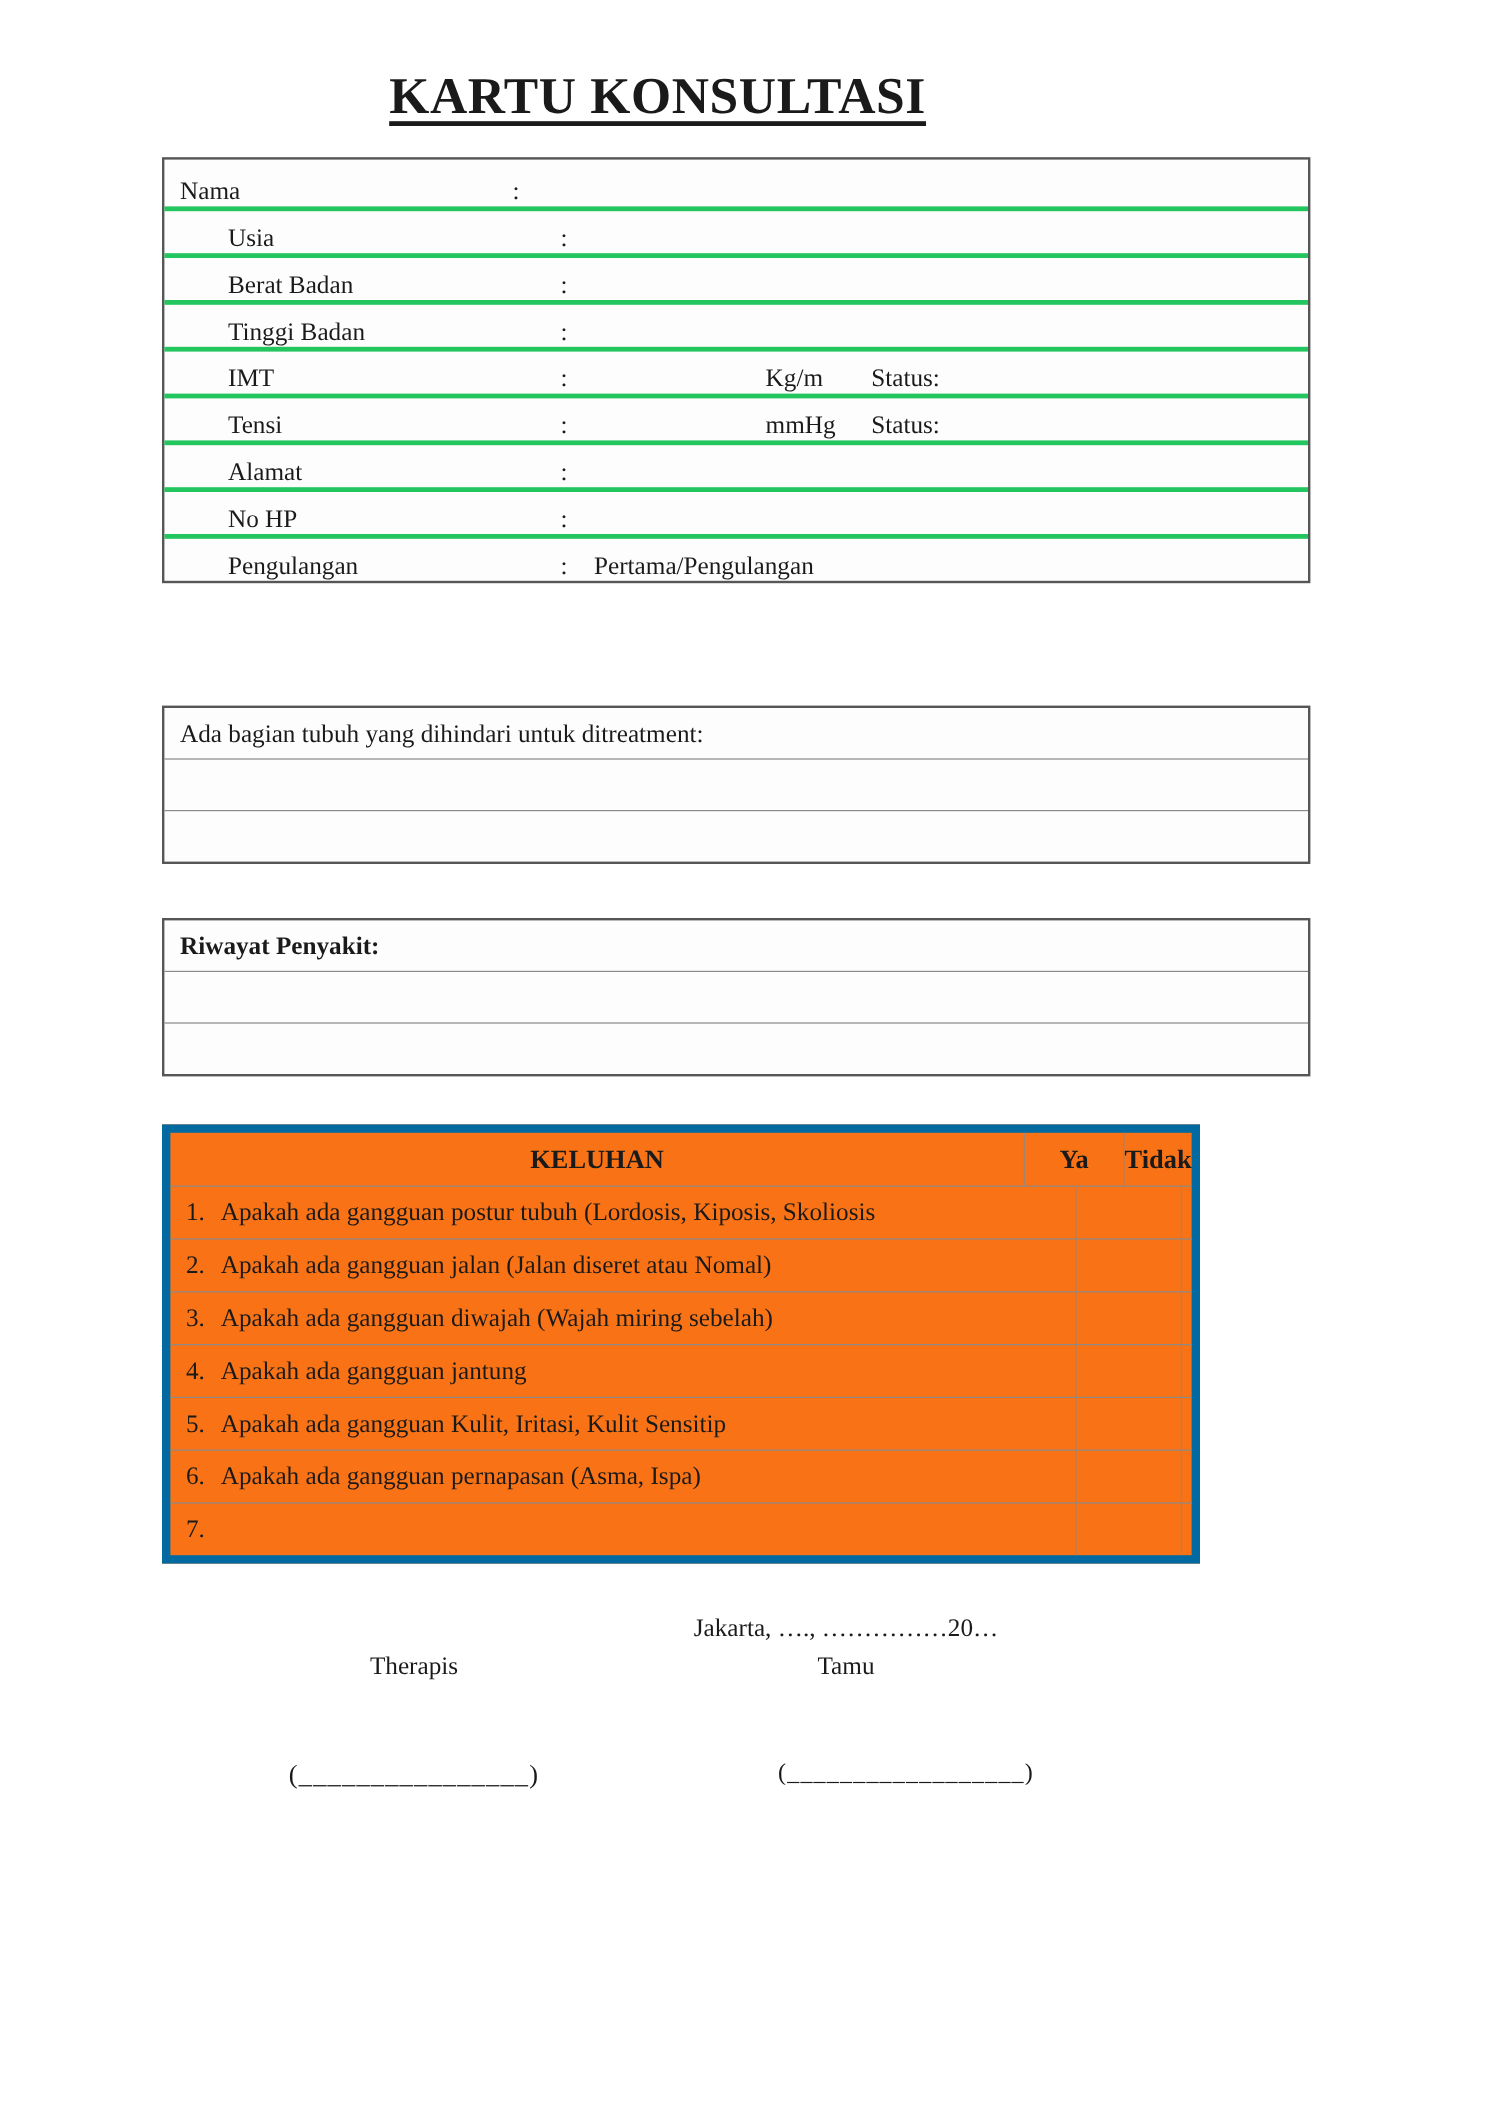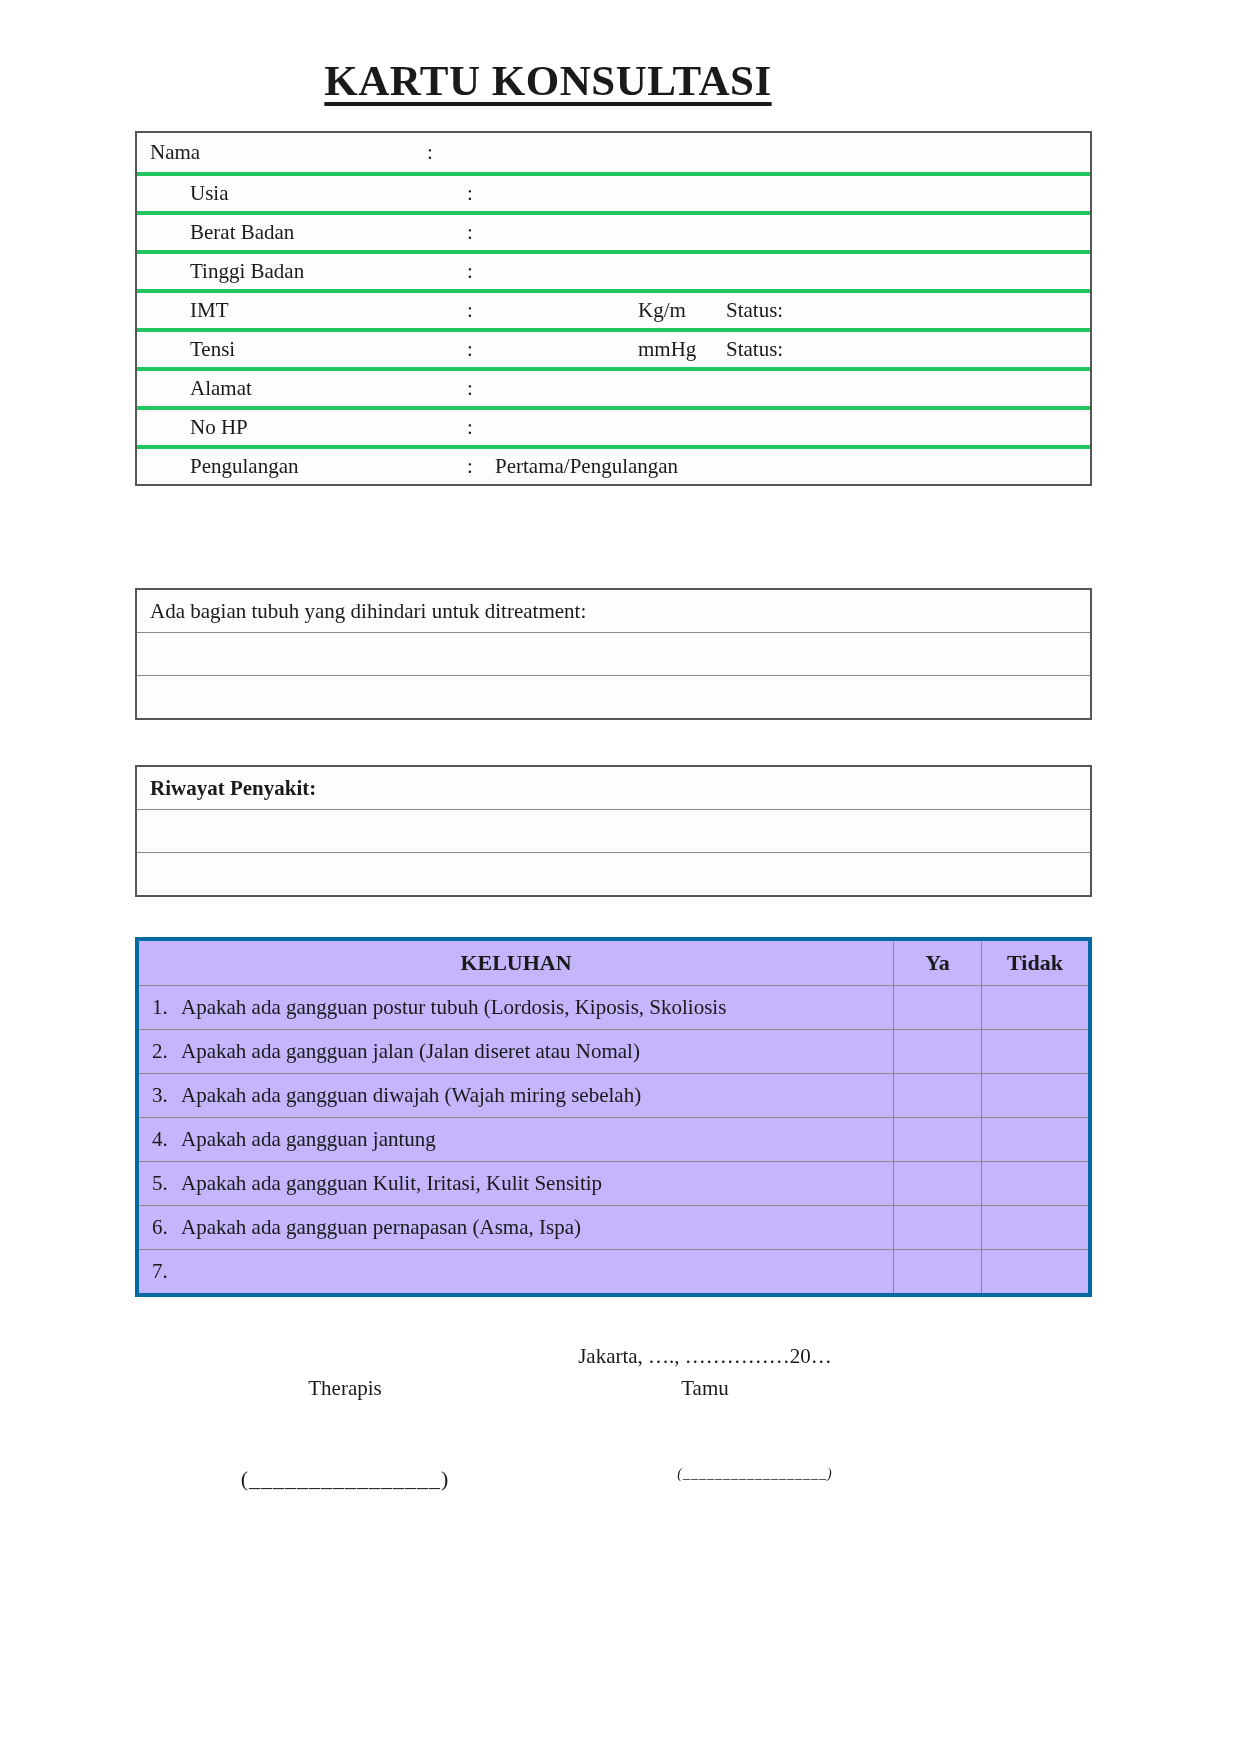--- a/index.html
+++ b/index.html
@@ -21,56 +21,56 @@
     text-decoration: underline;
     text-decoration-thickness: 4px;
     text-underline-offset: 7px;
   }
   
   .info-table {
     position: absolute; left: 135px; top: 131px; width: 957px;
     border: 2px solid #565656;
     background: #fdfdfd;
   }
-  .irow { display: flex; height: 39px; align-items: center; font-size: 21px; }
+  .irow { display: flex; height: 39px; align-items: flex-end; font-size: 21px; }
   .irow + .irow { border-top: 4px solid #22c55e; padding-left: 40px; }
   .irow .lbl { width: 290px; padding-left: 13px; }
   .irow .col { width: 20px; }
   .irow .value { margin-left: 8px; }
   .irow .unit { display: inline-block; width: 88px; margin-left: 143px; }
   
   .box {
     position: absolute; left: 135px; width: 957px;
     border: 2px solid #565656; background: #fdfdfd;
   }
   .box-avoid { top: 588px; }
   .box-history { top: 765px; font-weight: bold; }
   .box .hrow { height: 42px; display: flex; align-items: center; padding-left: 13px; font-size: 21px; }
   .box .erow { height: 43px; border-top: 1px solid #8a8a8a; }
   
   .ktable {
-    position: absolute; left: 135px; top: 937px; width: 957px;
-    border: 4px solid #0369a1; background: #c4b5fd;
+    position: absolute; left: 135px; top: 937px; width: 865px;
+    border: 7px solid #0369a1; background: #f97316;
   }
   .krow { display: flex; align-items: stretch; height: 44px; font-size: 21px; }
   .krow + .krow { border-top: 1px solid #8a8a8a; }
   .krow .qcell { width: 755px; border-right: 1px solid #8a8a8a; display: flex; align-items: center; padding-left: 13px; }
   .krow .yacell { width: 88px; border-right: 1px solid #8a8a8a; }
   .krow .nocell { flex: 1; }
   .krow.khead { height: 44px; font-weight: bold; font-size: 22px; }
   .krow.khead .qcell { justify-content: center; padding-left: 0; }
   .krow.khead .yacell, .krow.khead .nocell { display: flex; align-items: center; justify-content: center; }
   .qnum { display: inline-block; width: 29px; }
   
   .closing { position: absolute; left: 0; top: 0; width: 100%; font-size: 21px; }
   .date-line { position: absolute; left: 555px; top: 1344px; width: 300px; text-align: center; }
   .role-left { position: absolute; left: 255px; top: 1376px; width: 180px; text-align: center; }
   .role-right { position: absolute; left: 555px; top: 1376px; width: 300px; text-align: center; }
   .sig-left { position: absolute; left: 150px; top: 1466px; width: 390px; text-align: center; font-size: 22px; letter-spacing: 1px; }
-  .sig-right { position: absolute; left: 560px; top: 1466px; width: 390px; text-align: center; font-size: 14px; letter-spacing: 1px; font-style: italic; }
+  .sig-right { position: absolute; left: 560px; top: 1466px; width: 390px; text-align: center; font-size: 20px; letter-spacing: 1px; }
 </style>
 </head>
 <body>
 
 <div class="page">
 
   <div class="title-wrap">
     <span class="title">KARTU KONSULTASI</span>
   </div>
 

